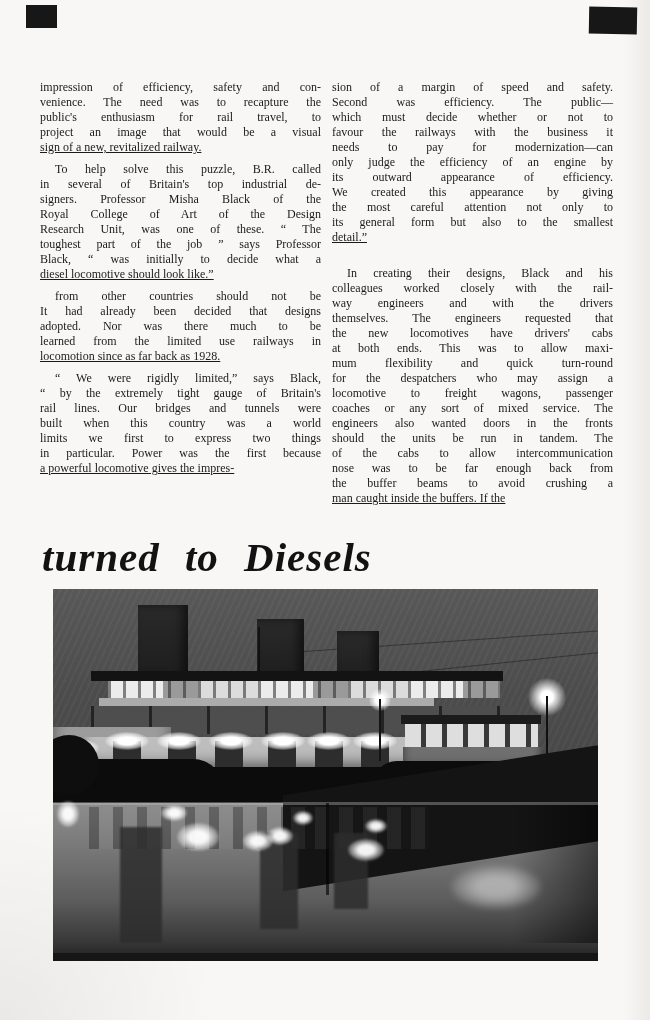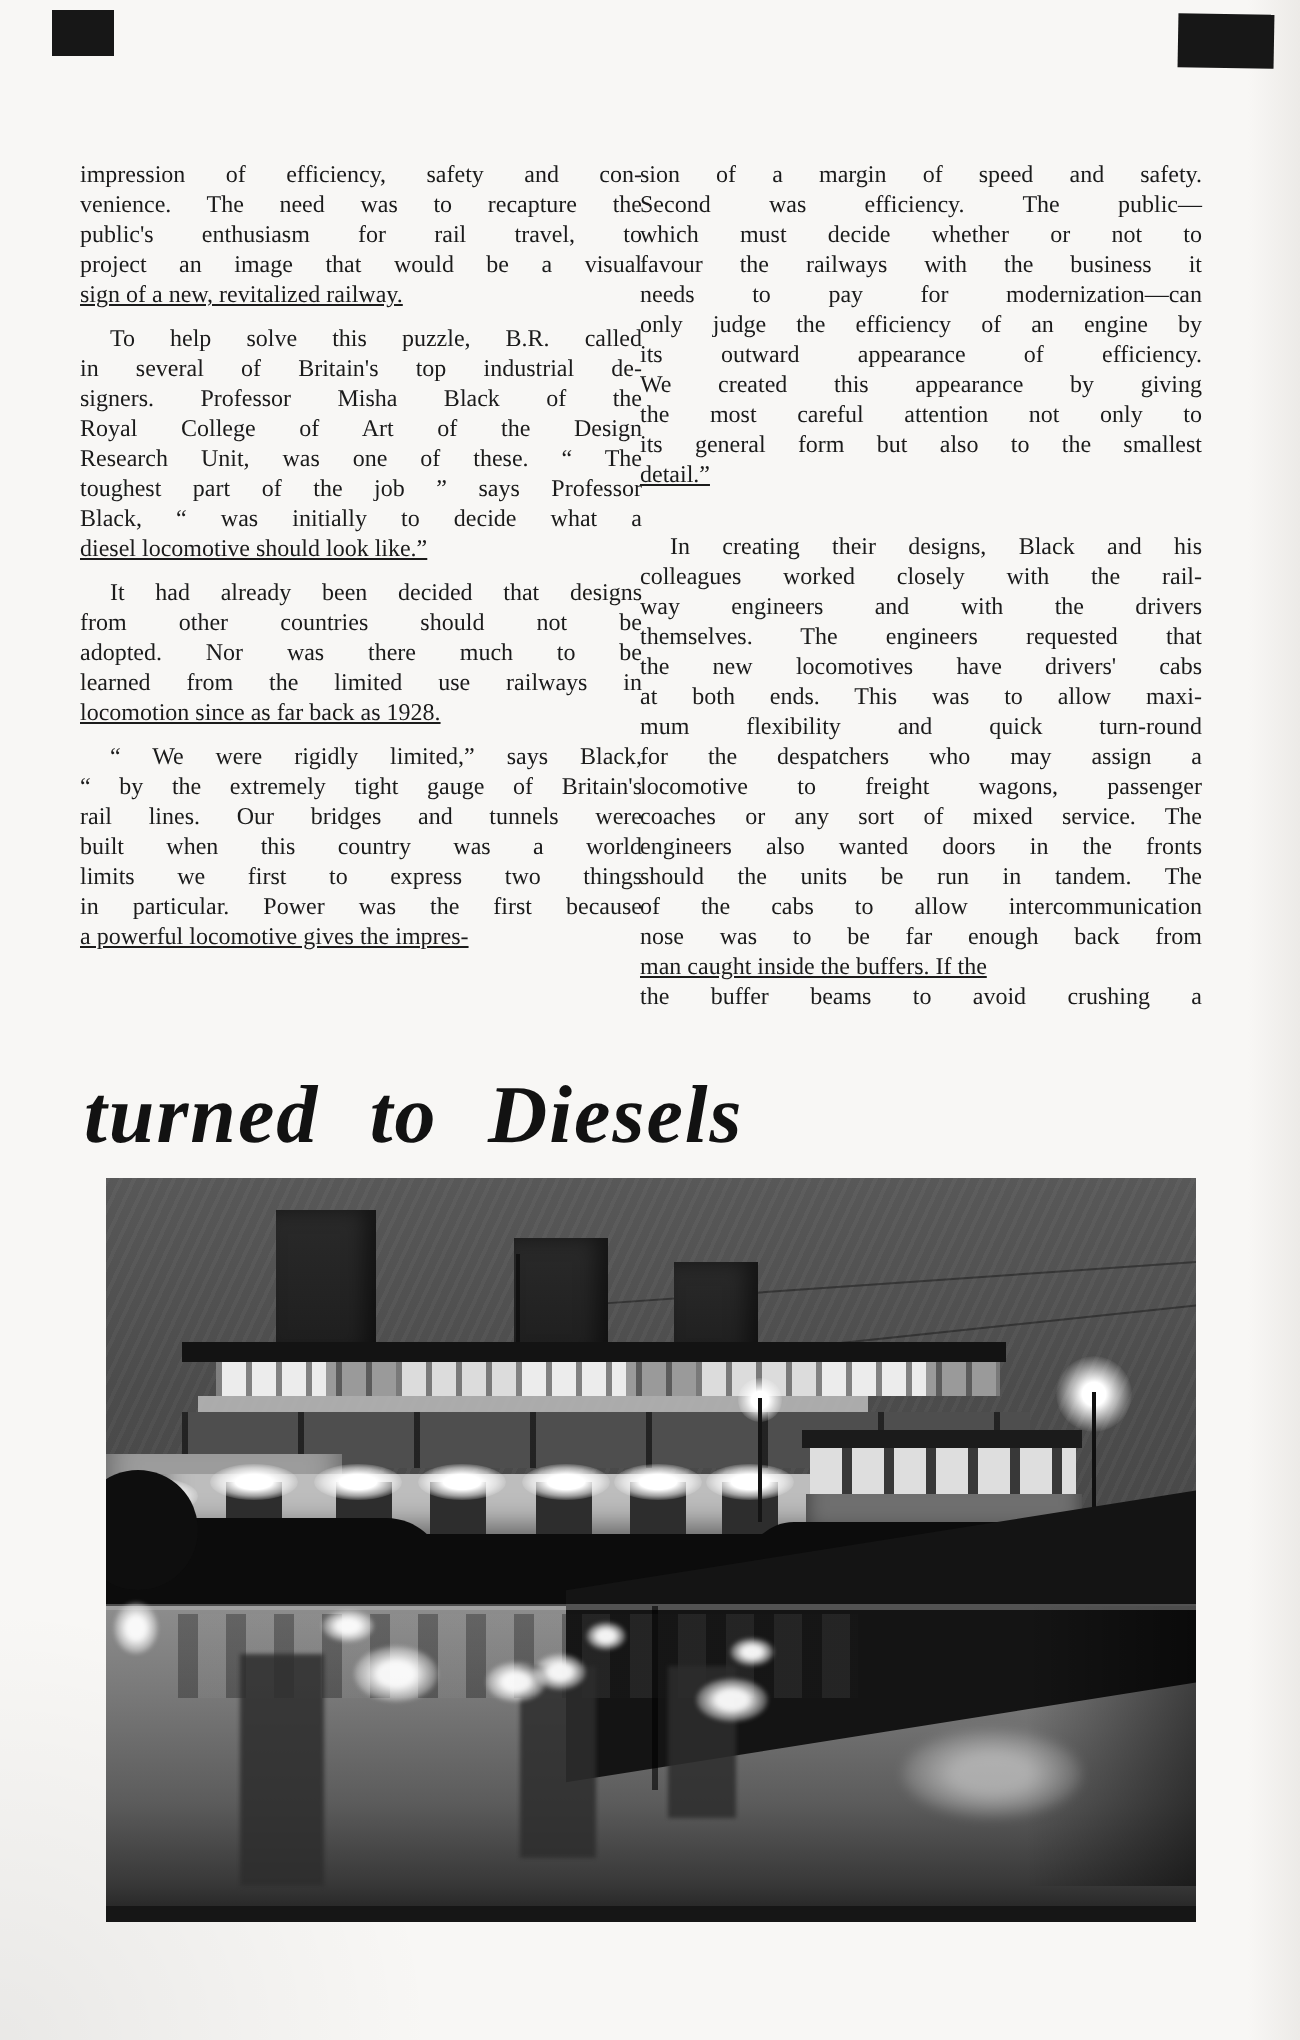--- a/index.html
+++ b/index.html
@@ -19,21 +19,21 @@
   .corner-mark{position:absolute;background:#171717;}
   .mark-tl{left:26px;top:5px;width:31px;height:23px;}
   .mark-tr{left:589px;top:7px;width:48px;height:27px;transform:rotate(1deg);}
 
   
   .column{
     position:absolute;top:80px;width:281px;
     color:#1b1b1b;font-size:12px;line-height:15px;
   }
   .col-left{left:40px;}
-  .col-right{left:320px;}
+  .col-right{left:332px;}
   .col-right .para + .para{margin-top:21px;}
   .col-left .para + .para{margin-top:7px;}
   .line{text-align:justify;text-align-last:justify;white-space:normal;}
   .line.last{text-align-last:left;text-decoration:underline;}
   .para.indent .line:first-child{text-indent:15px;}
 
   
   .headline{
     position:absolute;left:42px;top:533px;width:560px;
     font-size:41px;font-style:italic;font-weight:700;
@@ -161,22 +161,22 @@
         <div class="line">To help solve this puzzle, B.R. called</div>
         <div class="line">in several of Britain's top industrial de-</div>
         <div class="line">signers.  Professor Misha Black of the</div>
         <div class="line">Royal College of Art of the Design</div>
         <div class="line">Research Unit, was one of these.  “ The</div>
         <div class="line">toughest part of the job ” says Professor</div>
         <div class="line">Black, “ was initially to decide what a</div>
         <div class="line last">diesel locomotive should look like.”</div>
       </div>
       <div class="para indent">
+        <div class="line">from other countries should not be</div>
         <div class="line">It had already been decided that designs</div>
-        <div class="line">from other countries should not be</div>
         <div class="line">adopted.  Nor was there much to be</div>
         <div class="line">learned from the limited use railways in</div>
         <div class="line last">locomotion since as far back as 1928.</div>
       </div>
       <div class="para indent">
         <div class="line">“ We were rigidly limited,” says Black,</div>
         <div class="line">“ by the extremely tight gauge of Britain's</div>
         <div class="line">rail lines.  Our bridges and tunnels were</div>
         <div class="line">built when this country was a world</div>
         <div class="line">limits we first to express two things</div>
@@ -206,22 +206,22 @@
         <div class="line">the new locomotives have drivers' cabs</div>
         <div class="line">at both ends.  This was to allow maxi-</div>
         <div class="line">mum flexibility and quick turn-round</div>
         <div class="line">for the despatchers who may assign a</div>
         <div class="line">locomotive to freight wagons, passenger</div>
         <div class="line">coaches or any sort of mixed service. The</div>
         <div class="line">engineers also wanted doors in the fronts</div>
         <div class="line">should the units be run in tandem.  The</div>
         <div class="line">of the cabs to allow intercommunication</div>
         <div class="line">nose was to be far enough back from</div>
+        <div class="line">the buffer beams to avoid crushing a</div>
         <div class="line last">man caught inside the buffers.  If the</div>
-        <div class="line">the buffer beams to avoid crushing a</div>
       </div>
     </div>
 
   <div class="headline">turned to Diesels</div>
 
   <div class="photo">
     <div class="ph-sky"></div>
     <div class="ph-wire wire1"></div>
     <div class="ph-wire wire2"></div>
     <div class="ph-tower tw1"></div>

